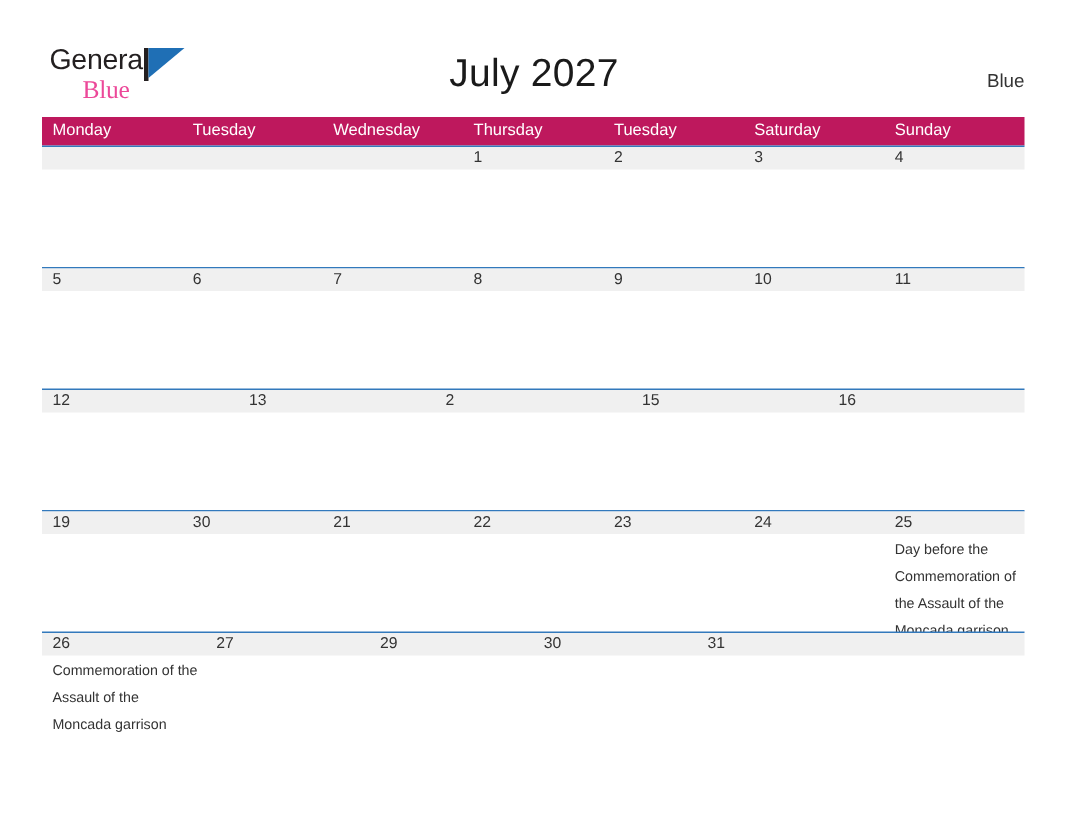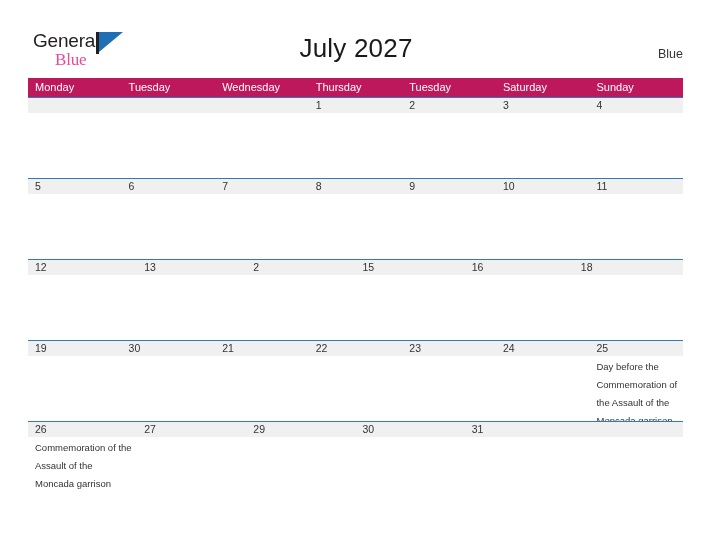--- a/index.html
+++ b/index.html
@@ -214,21 +214,20 @@
 
     <div class="week">
       <div class="week-line"></div>
       <div class="daterow"></div>
       <div class="cells">
         <div class="cell"><span class="daynum">12</span><span class="event"></span></div>
         <div class="cell"><span class="daynum">13</span><span class="event"></span></div>
         <div class="cell"><span class="daynum">2</span><span class="event"></span></div>
         <div class="cell"><span class="daynum">15</span><span class="event"></span></div>
         <div class="cell"><span class="daynum">16</span><span class="event"></span></div>
-        <div class="cell"><span class="daynum">18</span><span class="event"></span></div>
       </div>
     </div>
 
     <div class="week">
       <div class="week-line"></div>
       <div class="daterow"></div>
       <div class="cells">
         <div class="cell"><span class="daynum">19</span><span class="event"></span></div>
         <div class="cell"><span class="daynum">30</span><span class="event"></span></div>
         <div class="cell"><span class="daynum">21</span><span class="event"></span></div>

